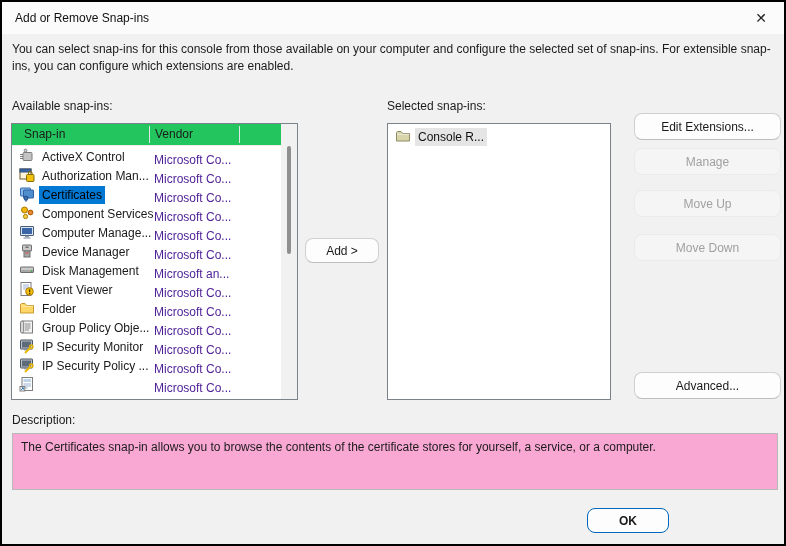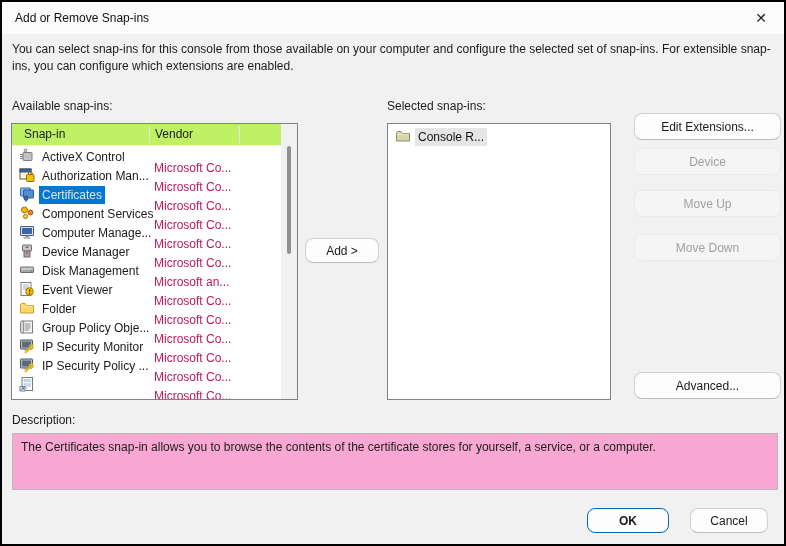--- a/index.html
+++ b/index.html
@@ -20,32 +20,32 @@
   .intro{position:absolute;left:10px;top:39px;width:760px;line-height:17px;color:#1b1b1b;}
   .panel-label{position:absolute;top:97px;color:#1b1b1b;}
   .desc-label{position:absolute;left:10px;top:411px;color:#1b1b1b;}
 
   .listbox{
     position:absolute;top:121px;background:#ffffff;border:1px solid #7c828a;
   }
   .listbox.avail{left:9px;width:287px;height:277px;}
   .listbox.selected-list{left:385px;width:224px;height:277px;}
 
-  .lv-header{position:absolute;left:0;top:0;right:0;height:22px;border-bottom:1px solid #ededed;background:#bef264;}
+  .lv-header{position:absolute;left:0;top:0;right:0;height:22px;border-bottom:1px solid #ededed;background:#22c55e;}
   .lv-h-cell{position:absolute;top:0;line-height:21px;color:#1b1b1b;}
   .lv-h-sep{position:absolute;top:2px;bottom:2px;width:1px;background:#e4e4e4;}
 
   .rows{position:absolute;left:0;top:23px;right:17px;bottom:0;overflow:hidden;}
   .row{position:relative;height:19px;line-height:19px;white-space:nowrap;}
   .row .ricon{position:absolute;left:7px;top:1px;width:16px;height:16px;}
   .row .ricon svg{display:block;width:16px;height:16px;}
   .row .rname{position:absolute;left:27px;top:0;padding:0 3px;height:18px;line-height:18px;margin-top:1px;}
-  .row .rname.sel{background:#0078d4;color:#e5e5e5;}
+  .row .rname.sel{background:#0078d4;color:#000000;}
   .row .rname.inactive-sel{background:#e5e5e5;color:#111;}
-  .row .rvendor{position:absolute;left:142px;top:12px;color:#be185d;}
+  .row .rvendor{position:absolute;left:142px;top:4px;color:#4c1d95;}
 
   .scroll-track{position:absolute;top:0;right:0;bottom:0;width:16px;background:#f1f1f1;}
   .scroll-thumb{position:absolute;left:6px;top:22px;width:4px;height:108px;background:#8f8f8f;border-radius:2px;}
 
   .btn{
     position:absolute;display:flex;align-items:center;justify-content:center;
     background:#fdfdfd;border:1px solid #d0d0d0;border-bottom-color:#bdbdbd;
     border-radius:8px;font-family:"Liberation Sans",sans-serif;font-size:12px;color:#1a1a1a;
   }
   .btn.disabled{background:#f5f5f5;border-color:#ebebeb;color:#a0a0a0;}
@@ -256,24 +256,23 @@
               <path d="M1.5 4.5 L1.5 13 L14.5 13 L14.5 5.5 L7.5 5.5 L6 3.5 L2.5 3.5 Z" fill="#d9d5ab" stroke="#8f8c66"></path>
               <path d="M2 6.3 H14" stroke="#eceadc"></path>
             </svg>
           </span>
           <span class="rname inactive-sel">Console R...</span>
         </div>
       </div>
   </div>
 
   <button class="btn btn-edit">Edit Extensions...</button>
-  <button class="btn btn-remove disabled">Device</button>
+  <button class="btn btn-remove disabled">Manage</button>
   <button class="btn btn-moveup disabled">Move Up</button>
   <button class="btn btn-movedown disabled">Move Down</button>
   <button class="btn btn-advanced">Advanced...</button>
 
   <div class="desc-label">Description:</div>
   <div class="descbox">The Certificates snap-in allows you to browse the contents of the certificate stores for yourself, a service, or a computer.</div>
 
   <button class="btn btn-ok accent-outline">OK</button>
-  <button class="btn btn-cancel">Cancel</button>
 
 </div>
 
 </body></html>

